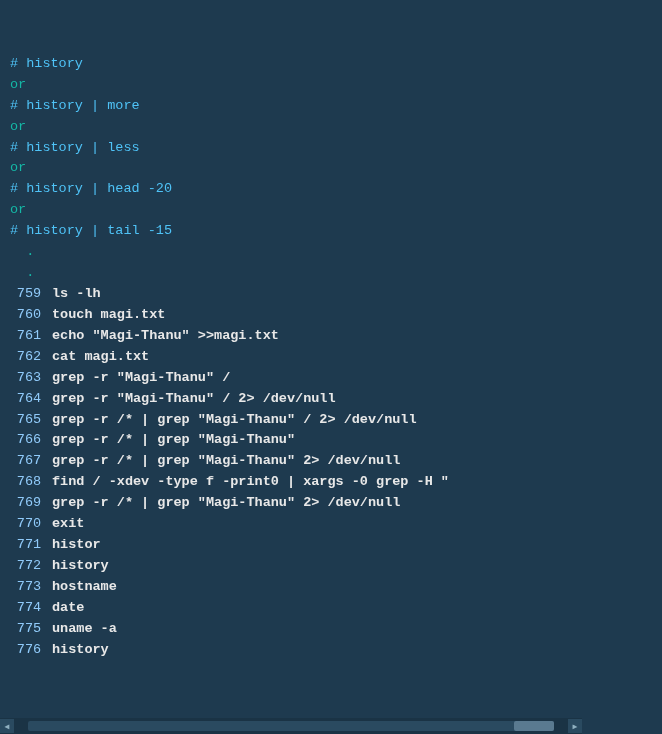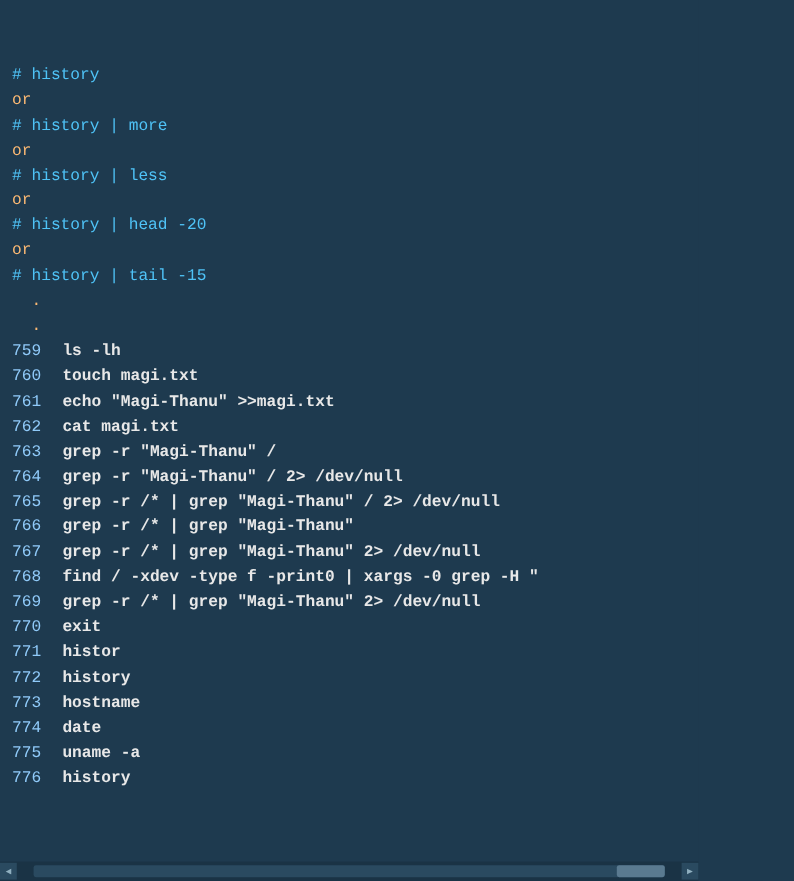--- a/index.html
+++ b/index.html
@@ -38,28 +38,28 @@
     .line {
       display: block;
       white-space: pre;
     }
 
     .comment {
       color: #4fc3f7;
     }
 
     .plain {
-      color: #fdba74;
+      color: #14b8a6;
     }
 
     .num {
       color: #90caf9;
       display: inline-block;
       width: 38px;
-      text-align: left;
+      text-align: center;
       margin-right: 4px;
     }
 
     .cmd {
       color: #e8e8e8;
       font-weight: bold;
     }
 
     .scrollbar-container {
       position: absolute;

